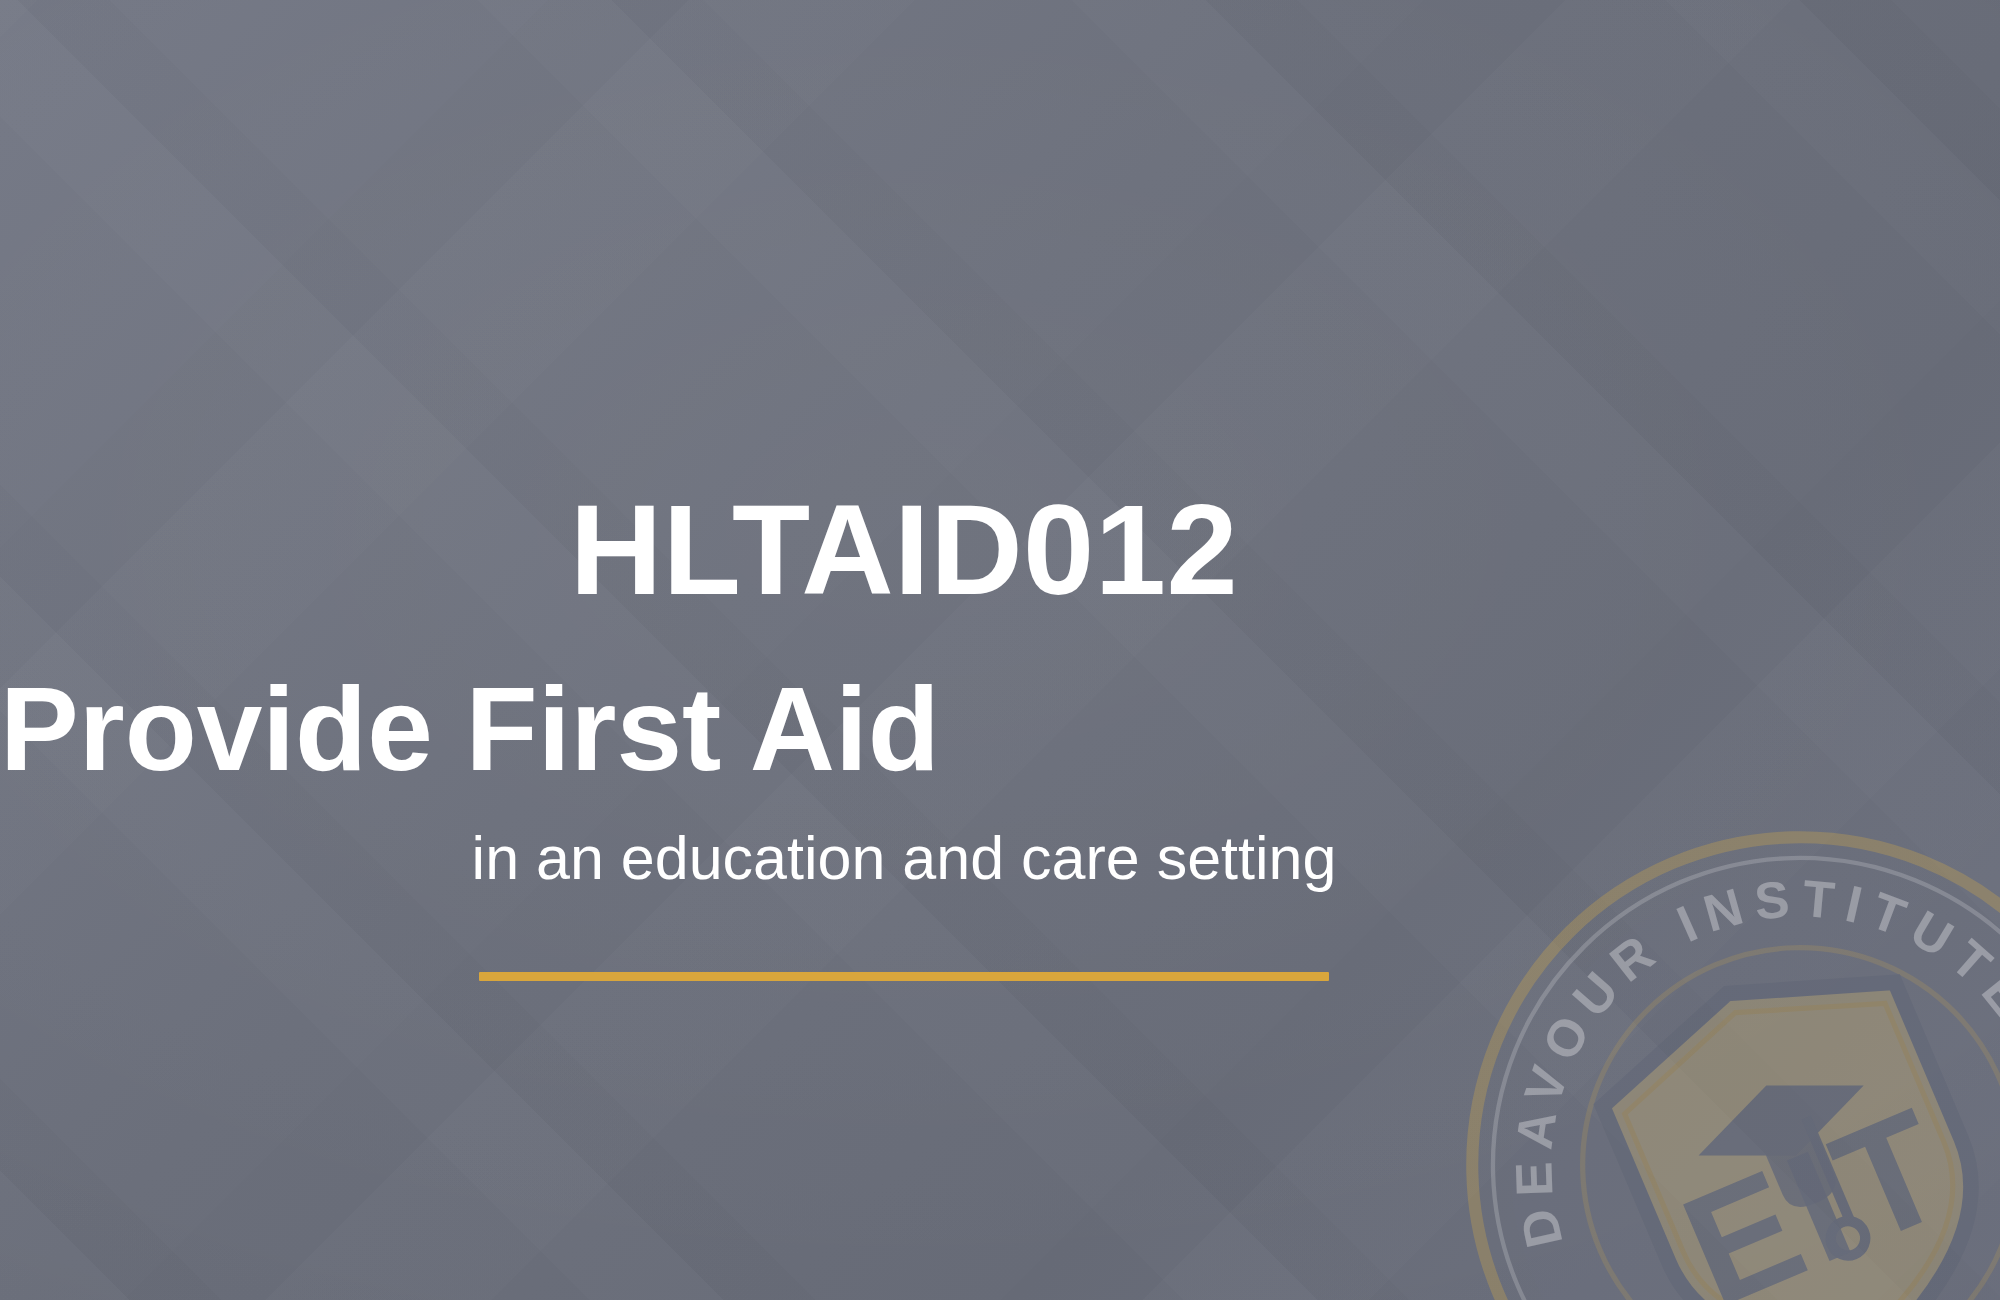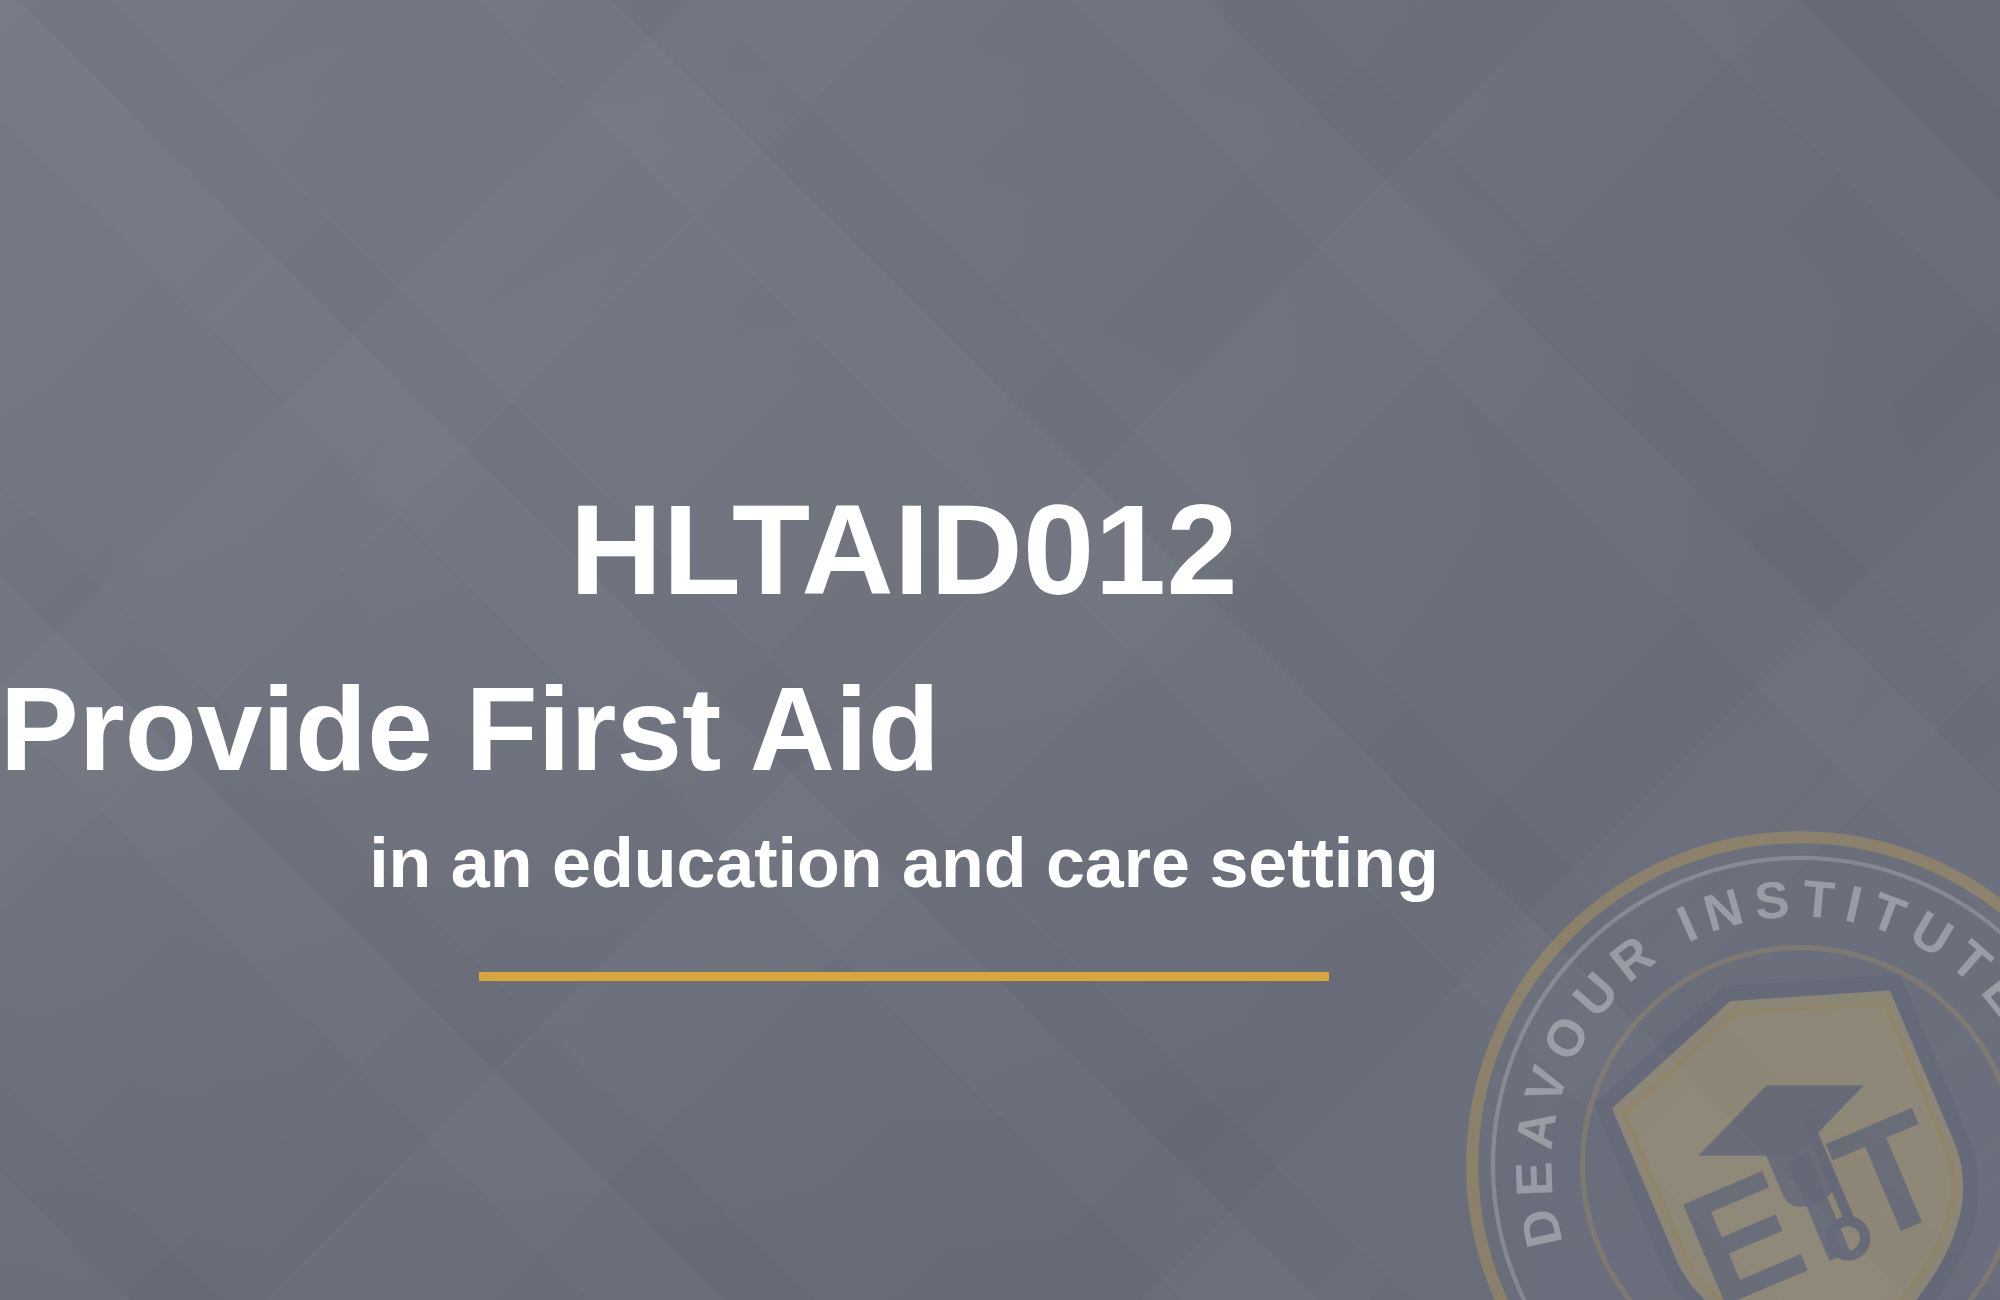--- a/index.html
+++ b/index.html
@@ -107,22 +107,22 @@
     line-height: 1.0;
     letter-spacing: 0px;
     white-space: nowrap;
   }
   .title-line3 {
     position: absolute;
     left: 0; right: 0;
     top: 824px;
     text-align: center;
     color: #ffffff;
-    font-size: 70px;
-    font-weight: 700;
+    font-size: 61px;
+    font-weight: 400;
     line-height: 1.0;
     letter-spacing: 0px;
     white-space: nowrap;
   }
   .divider-wrap {
     position: absolute;
     left: 0; right: 0;
     top: 968px;
     display: flex;
     justify-content: center;

